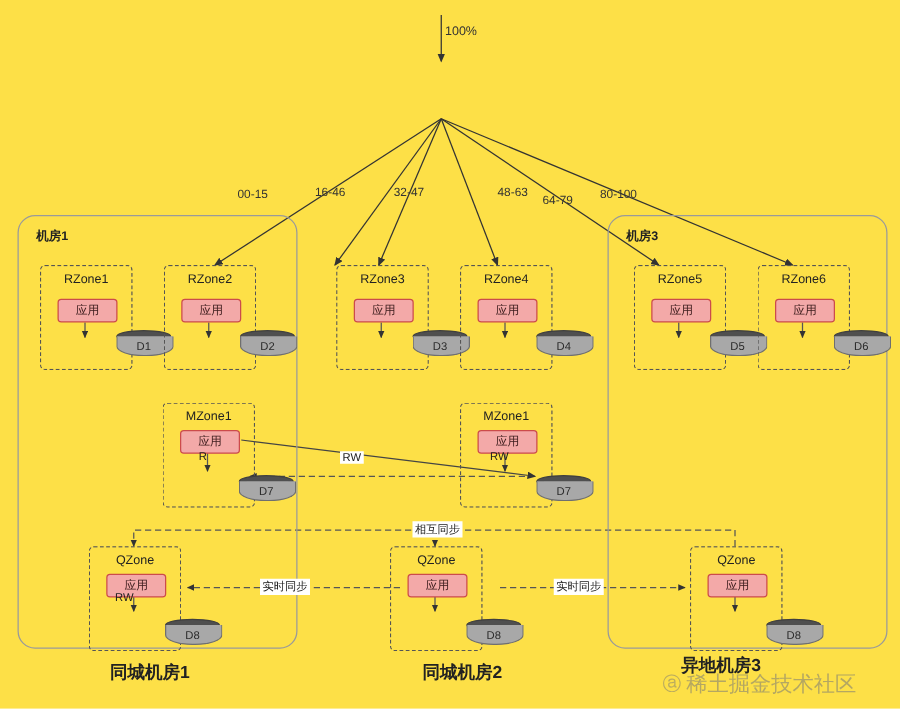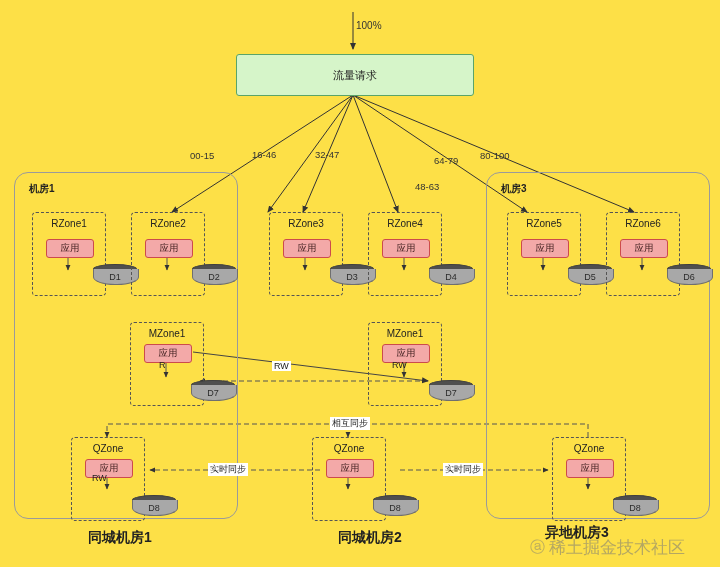--- a/index.html
+++ b/index.html
@@ -226,28 +226,25 @@
       <path d="M400,470 L548,470" marker-end="url(#arrowsm)"></path>
 
       <path d="M588,437 L588,424 L107,424 L107,437" marker-end="url(#arrowsm)"></path>
 
       <path d="M348,424 L348,437" marker-end="url(#arrowsm)"></path>
     </g>
   </svg>
 
   <div class="pct-label">100%</div>
 
-  <div class="traffic-box">
-    <span>流量请求</span>
-  </div>
 
   <div class="range-label" style="left:190px; top:150px;">00-15</div>
   <div class="range-label" style="left:252px; top:149px;">16-46</div>
   <div class="range-label" style="left:315px; top:149px;">32-47</div>
-  <div class="range-label" style="left:415px; top:149px;margin-top:32px;">48-63</div>
+  <div class="range-label" style="left:398px; top:149px;">48-63</div>
   <div class="range-label" style="left:434px; top:155px;">64-79</div>
   <div class="range-label" style="left:480px; top:150px;">80-100</div>
 
   <div class="dc-box" style="left:14px; top:172px; width:222px; height:345px;">
     <div class="dc-title">机房1</div>
   </div>
 
 
   <div class="dc-box" style="left:486px; top:172px; width:222px; height:345px;">
     <div class="dc-title">机房3</div>

